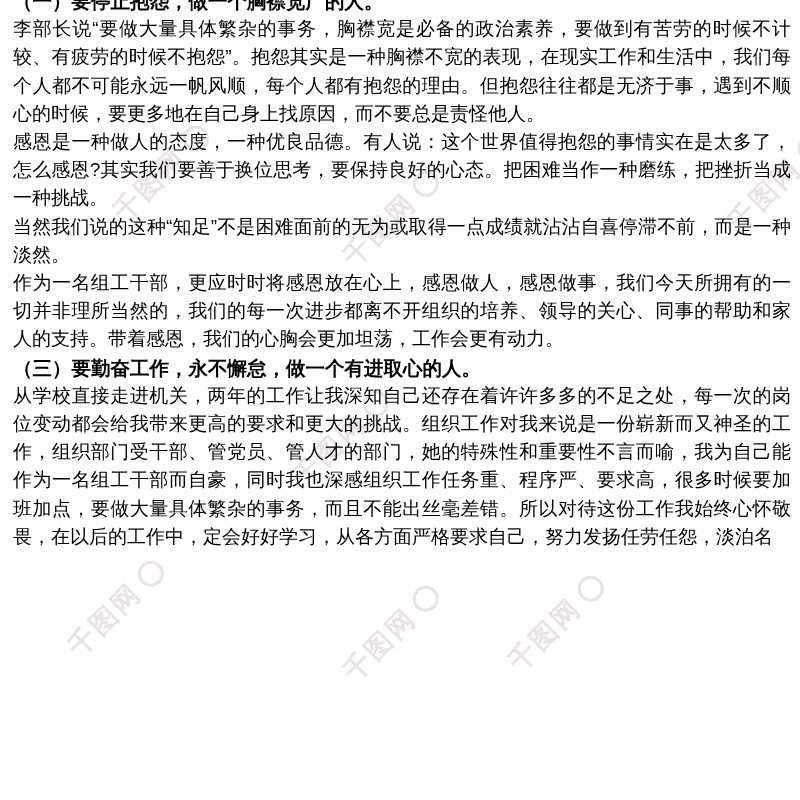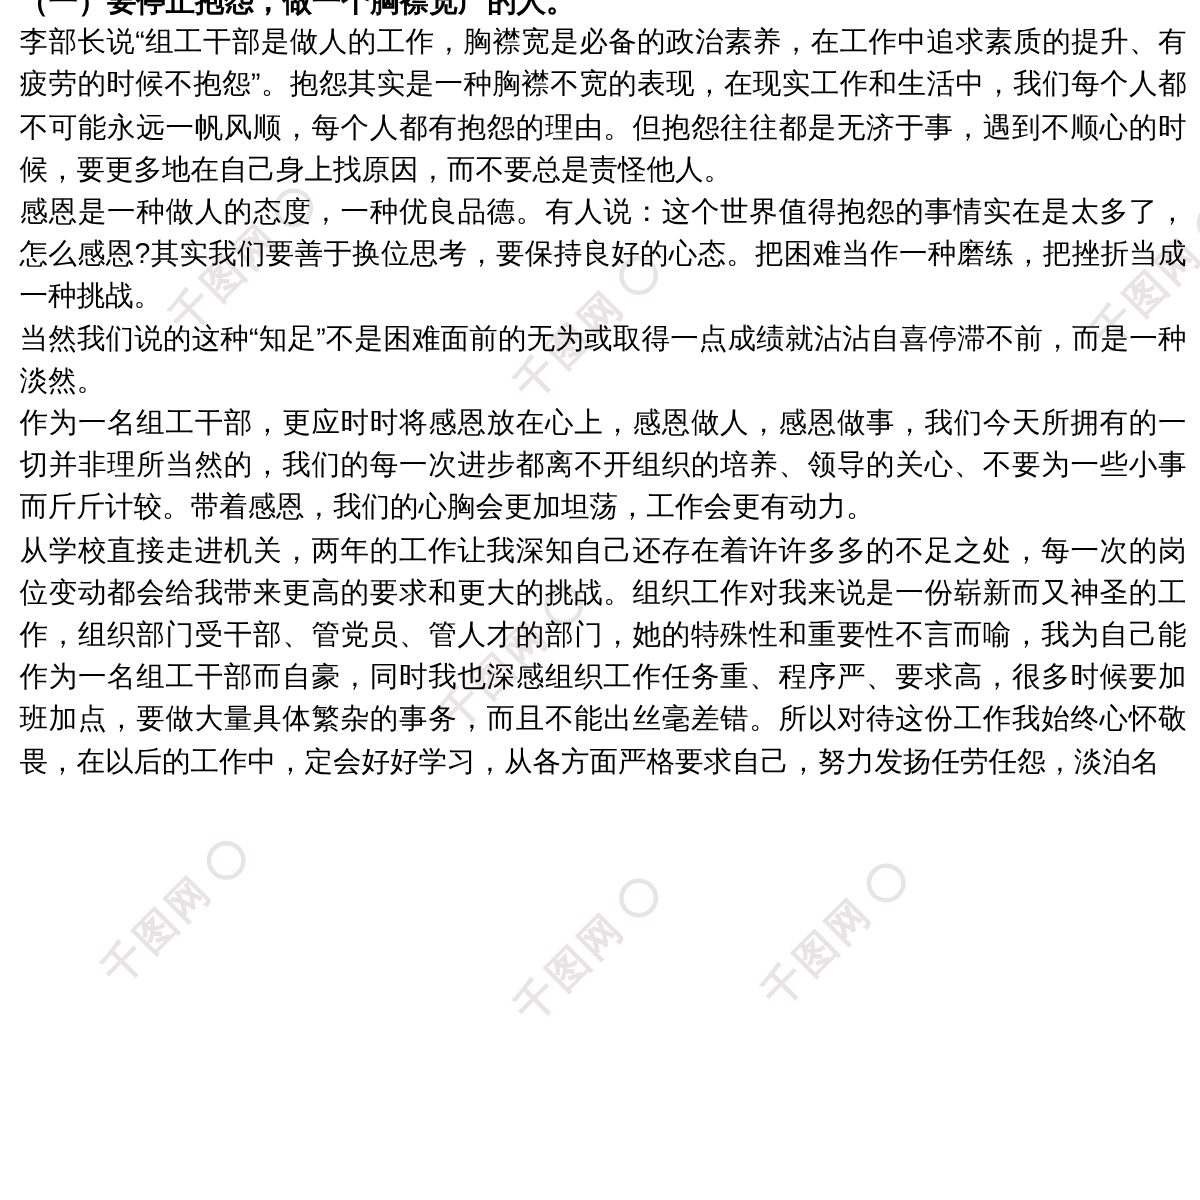--- a/index.html
+++ b/index.html
@@ -97,19 +97,20 @@
         <span class="wm-text">千图网</span>
         <span class="wm-logo" style="border-color: rgb(233, 227, 229);"></span>
       </div>
       <div class="wm" style="left: 495px; top: 605px; color: rgb(233, 227, 229);">
         <span class="wm-text">千图网</span>
         <span class="wm-logo" style="border-color: rgb(233, 227, 229);"></span>
       </div>
     </div>
   <div class="doc-content">
       <div class="heading">（一）要停止抱怨，做一个胸襟宽广的人。</div>
-      <div class="paragraph">李部长说“组工干部是做人的工作，胸襟宽是必备的政治素养，在工作中追求素质的提升、有疲劳的时候不抱怨”。抱怨其实是一种胸襟不宽的表现，在现实工作和生活中，我们每个人都不可能永远一帆风顺，每个人都有抱怨的理由。但抱怨往往都是无济于事，遇到不顺心的时候，要更多地在自己身上找原因，而不要总是责怪他人。</div>
+      <div class="paragraph">李部长说“要做大量具体繁杂的事务，胸襟宽是必备的政治素养，要做到有苦劳的时候不计较、有疲劳的时候不抱怨”。抱怨其实是一种胸襟不宽的表现，在现实工作和生活中，我们每个人都不可能永远一帆风顺，每个人都有抱怨的理由。但抱怨往往都是无济于事，遇到不顺心的时候，要更多地在自己身上找原因，而不要总是责怪他人。</div>
       <div class="paragraph">感恩是一种做人的态度，一种优良品德。有人说：这个世界值得抱怨的事情实在是太多了，怎么感恩?其实我们要善于换位思考，要保持良好的心态。把困难当作一种磨练，把挫折当成一种挑战。</div>
       <div class="paragraph">当然我们说的这种“知足”不是困难面前的无为或取得一点成绩就沾沾自喜停滞不前，而是一种淡然。</div>
-      <div class="paragraph">作为一名组工干部，更应时时将感恩放在心上，感恩做人，感恩做事，我们今天所拥有的一切并非理所当然的，我们的每一次进步都离不开组织的培养、领导的关心、不要为一些小事而斤斤计较。带着感恩，我们的心胸会更加坦荡，工作会更有动力。</div>
+      <div class="paragraph">作为一名组工干部，更应时时将感恩放在心上，感恩做人，感恩做事，我们今天所拥有的一切并非理所当然的，我们的每一次进步都离不开组织的培养、领导的关心、同事的帮助和家人的支持。带着感恩，我们的心胸会更加坦荡，工作会更有动力。</div>
+      <div class="heading">（三）要勤奋工作，永不懈怠，做一个有进取心的人。</div>
       <div class="paragraph">从学校直接走进机关，两年的工作让我深知自己还存在着许许多多的不足之处，每一次的岗位变动都会给我带来更高的要求和更大的挑战。组织工作对我来说是一份崭新而又神圣的工作，组织部门受干部、管党员、管人才的部门，她的特殊性和重要性不言而喻，我为自己能作为一名组工干部而自豪，同时我也深感组织工作任务重、程序严、要求高，很多时候要加班加点，要做大量具体繁杂的事务，而且不能出丝毫差错。所以对待这份工作我始终心怀敬畏，在以后的工作中，定会好好学习，从各方面严格要求自己，努力发扬任劳任怨，淡泊名</div>
     </div>
 </div>
 
 </body></html>

